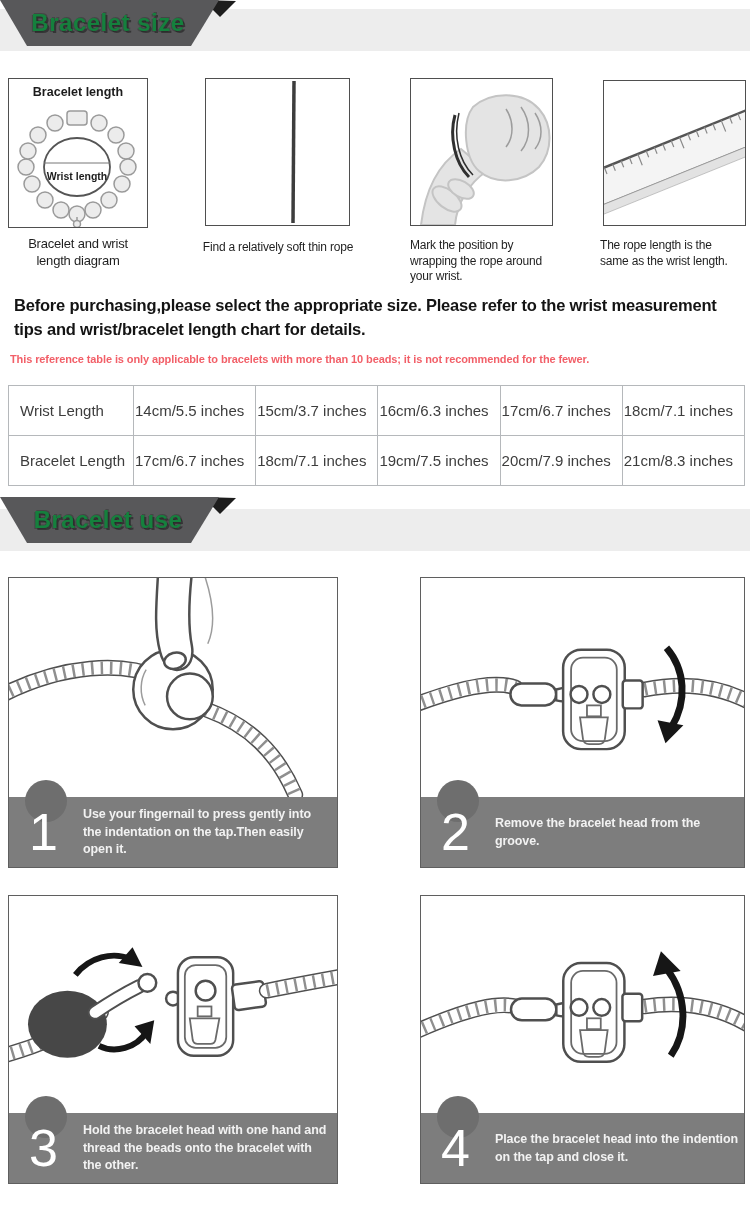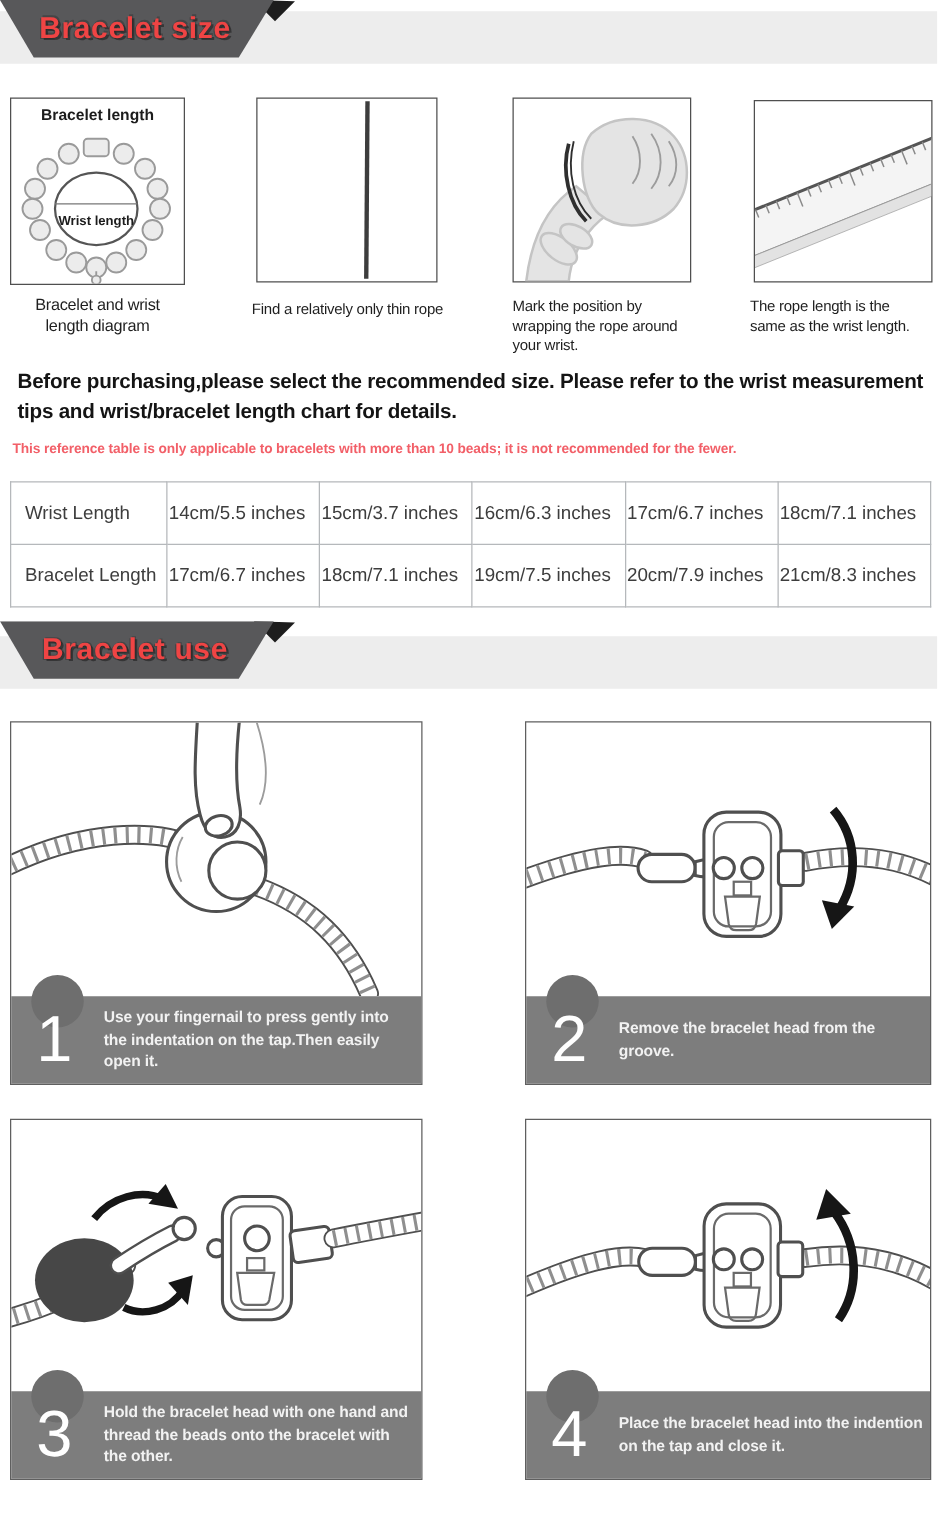--- a/index.html
+++ b/index.html
@@ -6,21 +6,21 @@
   .page{position:relative;width:750px;height:1213px;background:#fff;overflow:hidden;
         font-family:"Liberation Sans", sans-serif;color:#222;}
 
   
   .gray-band{position:absolute;left:0;width:750px;height:42px;background:#ededed;}
   #band1{top:9px;} #band2{top:509px;}
   .ribbon{position:absolute;left:0;width:240px;height:50px;}
   #ribbon1{top:0;} #ribbon2{top:497px;padding-left:16px;}
   .ribbon svg{position:absolute;left:0;top:0;}
   .ribbon .label{position:absolute;left:24px;top:9px;width:168px;text-align:center;
-        font-size:24px;font-weight:bold;color:#ef4444;letter-spacing:.5px;
+        font-size:24px;font-weight:bold;color:#15803d;letter-spacing:.5px;
         text-shadow:2px 2px 0 rgba(25,25,25,.55),-1px 1px 0 rgba(25,25,25,.3),1px -1px 0 rgba(25,25,25,.3);}
 
   
   .mbox{position:absolute;background:#fff;border:1px solid #4f4f4f;box-sizing:border-box;}
   #m1{left:8px;top:78px;width:140px;height:150px;}
   #m2{left:205px;top:78px;width:145px;height:148px;}
   #m3{left:410px;top:78px;width:143px;height:148px;}
   #m4{left:603px;top:80px;width:143px;height:146px;}
   .mcap{position:absolute;font-weight:normal;color:#1f1f1f;font-size:12px;line-height:1.3;
         letter-spacing:-0.2px;white-space:pre-line;}
@@ -137,28 +137,28 @@
         <rect x="-35" y="60" width="225" height="34" fill="#f4f4f4" stroke="#8a8a8a" stroke-width="1"></rect>
         <rect x="-35" y="94" width="225" height="9" fill="#e2e2e2" stroke="#9a9a9a" stroke-width="0.5"></rect>
         <line x1="-35" y1="60" x2="190" y2="60" stroke="#555" stroke-width="2.5"></line>
         <path d="M-24,60v7 M-15,60v7 M-6,60v12 M3,60v7 M12,60v7 M21,60v7 M30,60v7 M39,60v12 M48,60v7 M57,60v7 M66,60v7 M75,60v7 M84,60v12 M93,60v7 M102,60v7 M111,60v7 M120,60v7 M129,60v12 M138,60v7 M147,60v7 M156,60v7 M165,60v7 M174,60v12 M183,60v7" stroke="#8a8a8a" stroke-width="1.2" fill="none"></path>
       </g>
     </svg>
   </div>
 
   <div class="mcap" id="c1">Bracelet and wrist
 length diagram</div>
-  <div class="mcap" id="c2">Find a relatively only thin rope</div>
+  <div class="mcap" id="c2">Find a relatively soft thin rope</div>
   <div class="mcap" id="c3">Mark the position by
 wrapping the rope around
 your wrist.</div>
   <div class="mcap" id="c4">The rope length is the
 same as the wrist length.</div>
 
-  <div class="heading">Before purchasing,please select the recommended size. Please refer to the wrist measurement tips and wrist/bracelet length chart for details.</div>
+  <div class="heading">Before purchasing,please select the appropriate size. Please refer to the wrist measurement tips and wrist/bracelet length chart for details.</div>
   <div class="note">This reference table is only applicable to bracelets with more than 10 beads; it is not recommended for the fewer.</div>
 
   <table class="sizetable">
     <tbody>
       <tr>
         <td class="rowlabel">Wrist Length</td>
         <td>14cm/5.5 inches</td>
         <td>15cm/3.7 inches</td>
         <td>16cm/6.3 inches</td>
         <td>17cm/6.7 inches</td>

